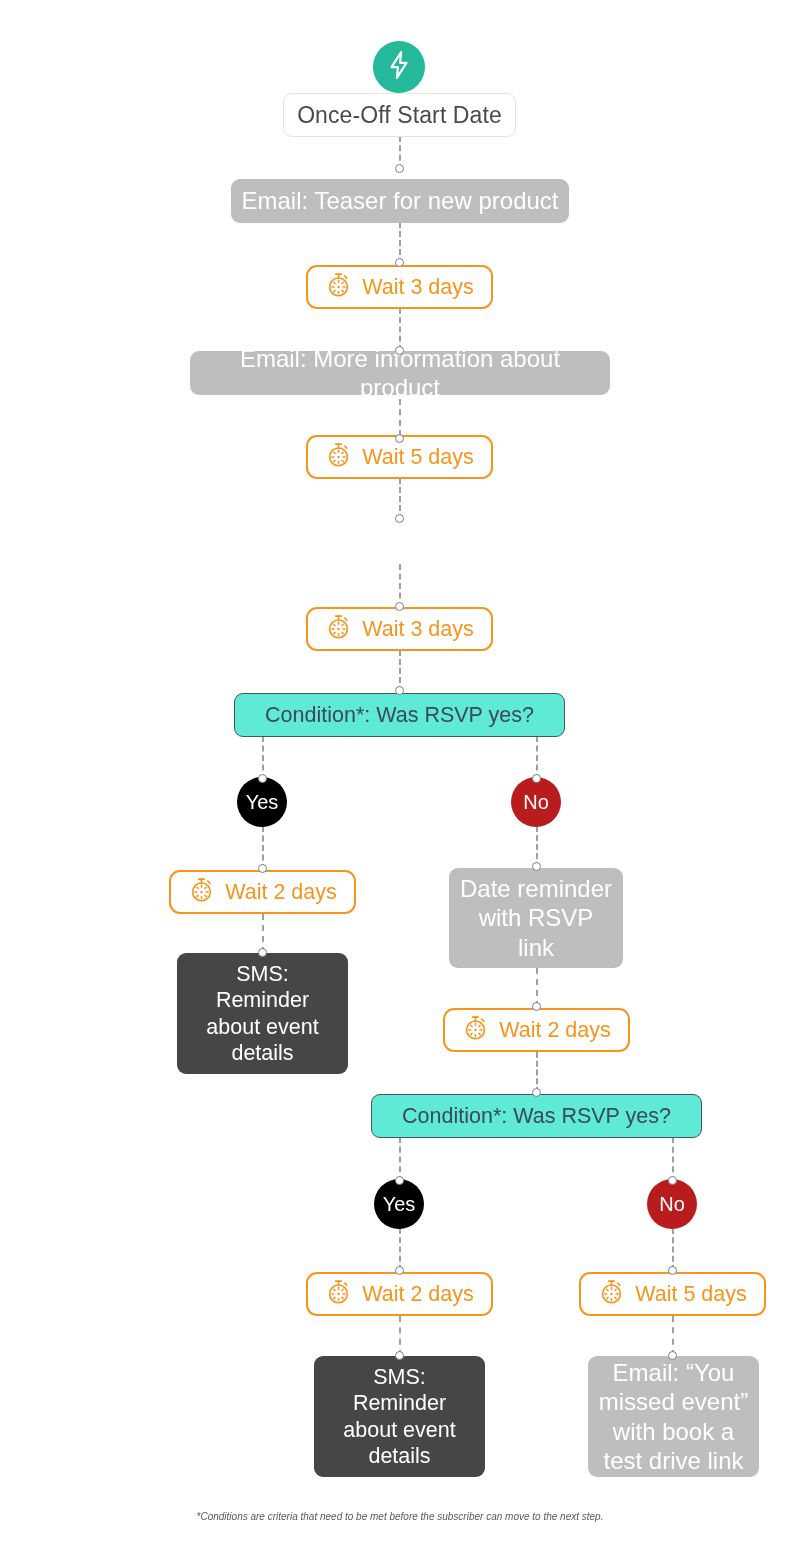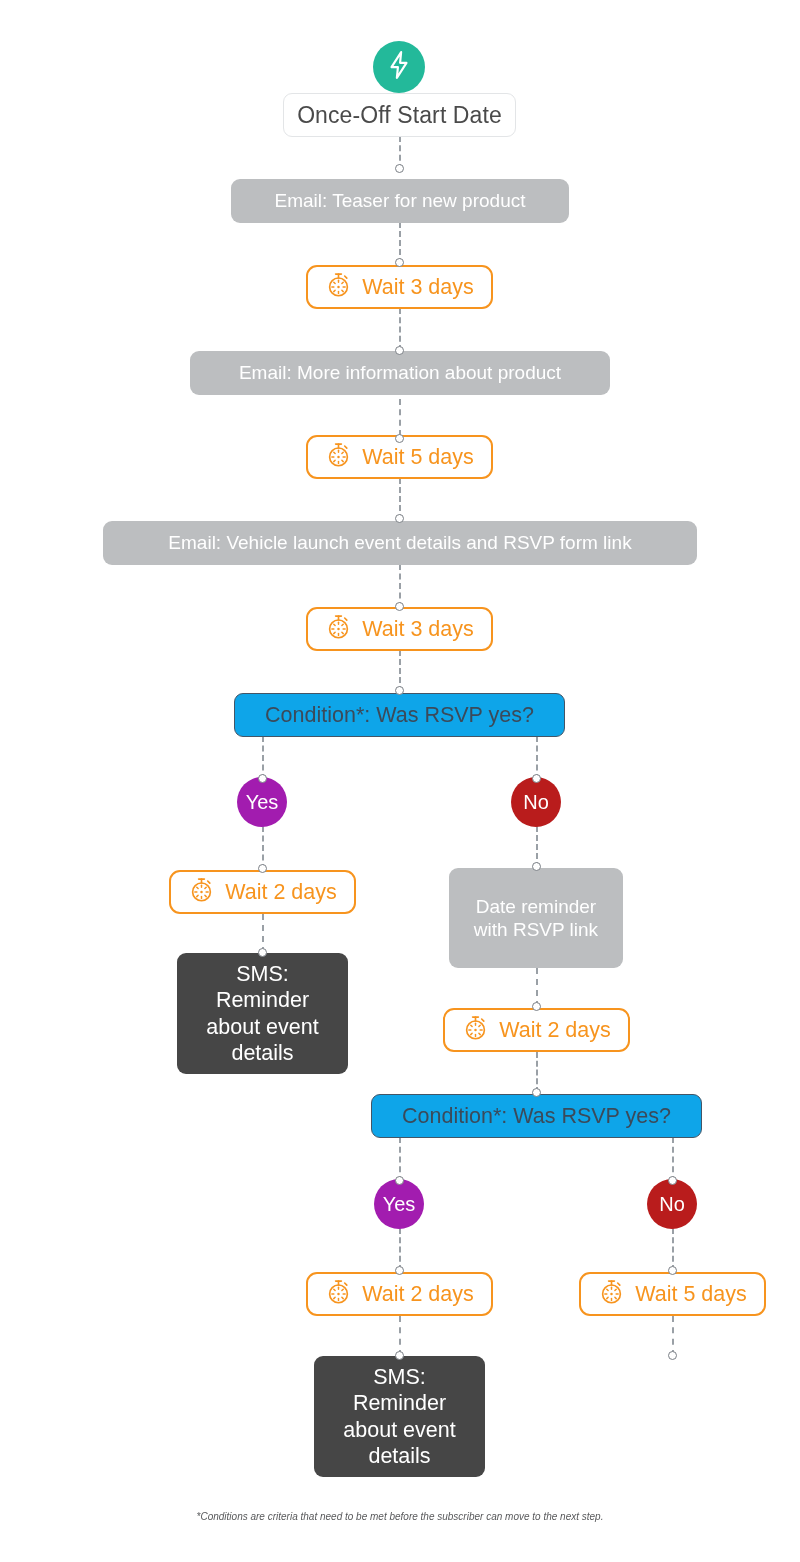--- a/index.html
+++ b/index.html
@@ -65,36 +65,36 @@
     display: flex;
     align-items: center;
     justify-content: center;
     z-index: 4;
   }
   
   .node-email {
     background: #bcbec0;
     border-radius: 9px;
     color: #ffffff;
-    font-size: 19px;
+    font-size: 24px;
     line-height: 1.22;
     padding: 6px 10px;
   }
   
   .node-wait {
     background: #ffffff;
     border: 2px solid #f7941e;
     border-radius: 11px;
     color: #f7941e;
     font-size: 21.5px;
     gap: 10px;
   }
   
   .node-cond {
-    background: #0ea5e9;
+    background: #5eead4;
     border: 1.6px solid #445566;
     border-radius: 9px;
     color: #3b4a5a;
     font-size: 21.5px;
   }
   
   .node-sms {
     background: #464646;
     border-radius: 9px;
     color: #ffffff;
@@ -103,21 +103,21 @@
     padding: 6px 10px;
   }
   
   .node-branch {
     border-radius: 50%;
     color: #ffffff;
     font-size: 20px;
     width: 50px;
     height: 50px;
   }
-  .branch-yes { background: #a21caf; }
+  .branch-yes { background: #000000; }
   .branch-no  { background: #b91c1c; }
 
   .timer-icon { flex: 0 0 auto; display: block; }
   .bolt-icon  { display: block; }
 
   .footnote {
     position: absolute;
     left: 0;
     width: 800px;
     text-align: center;
@@ -239,23 +239,20 @@
           <line x1="18.9" y1="21.4" x2="17.5" y2="20.0"></line>
           <line x1="9.1" y1="21.4" x2="10.5" y2="20.0"></line>
           <line x1="9.1" y1="11.6" x2="10.5" y2="13.0"></line>
         </g>
         <circle cx="14" cy="16.5" r="1.3" fill="#f7941e"></circle>
       </svg>
     </span>
     <span>Wait 5 days</span>
   </div>
 
-  <div class="node node-email" style="left:103px; top:513px; width:594px; height:44px;">
-    <span>Email: Vehicle launch event details and RSVP form link</span>
-  </div>
 
   <div class="node node-wait" style="left:306px; top:599px; width:187px; height:44px;">
     <span class="timer-icon">
       <svg width="27" height="27" viewBox="0 0 28 28" fill="none" aria-hidden="true">
         <circle cx="14" cy="16.5" r="9.2" stroke="#f7941e" stroke-width="1.7" fill="none"></circle>
         <line x1="11" y1="3.2" x2="17" y2="3.2" stroke="#f7941e" stroke-width="1.7" stroke-linecap="round"></line>
         <line x1="14" y1="3.2" x2="14" y2="7.3" stroke="#f7941e" stroke-width="1.7" stroke-linecap="round"></line>
         <line x1="20.4" y1="5.2" x2="22.6" y2="7.4" stroke="#f7941e" stroke-width="1.7" stroke-linecap="round"></line>
         <g stroke="#f7941e" stroke-width="1.5" stroke-linecap="round">
           <line x1="14" y1="9.6" x2="14" y2="11.7"></line>
@@ -394,18 +391,21 @@
           <line x1="18.9" y1="21.4" x2="17.5" y2="20.0"></line>
           <line x1="9.1" y1="21.4" x2="10.5" y2="20.0"></line>
           <line x1="9.1" y1="11.6" x2="10.5" y2="13.0"></line>
         </g>
         <circle cx="14" cy="16.5" r="1.3" fill="#f7941e"></circle>
       </svg>
     </span>
     <span>Wait 5 days</span>
   </div>
 
+  <div class="node node-email" style="left:588px; top:1348px; width:171px; height:121px;">
+    <span>Email: “You missed event” with book a test drive link</span>
+  </div>
 
   <div class="footnote" style="top:1503px;">
     <span>*Conditions are criteria that need to be met before the subscriber can move to the next step.</span>
   </div>
 
 </div>
 
 </body></html>

